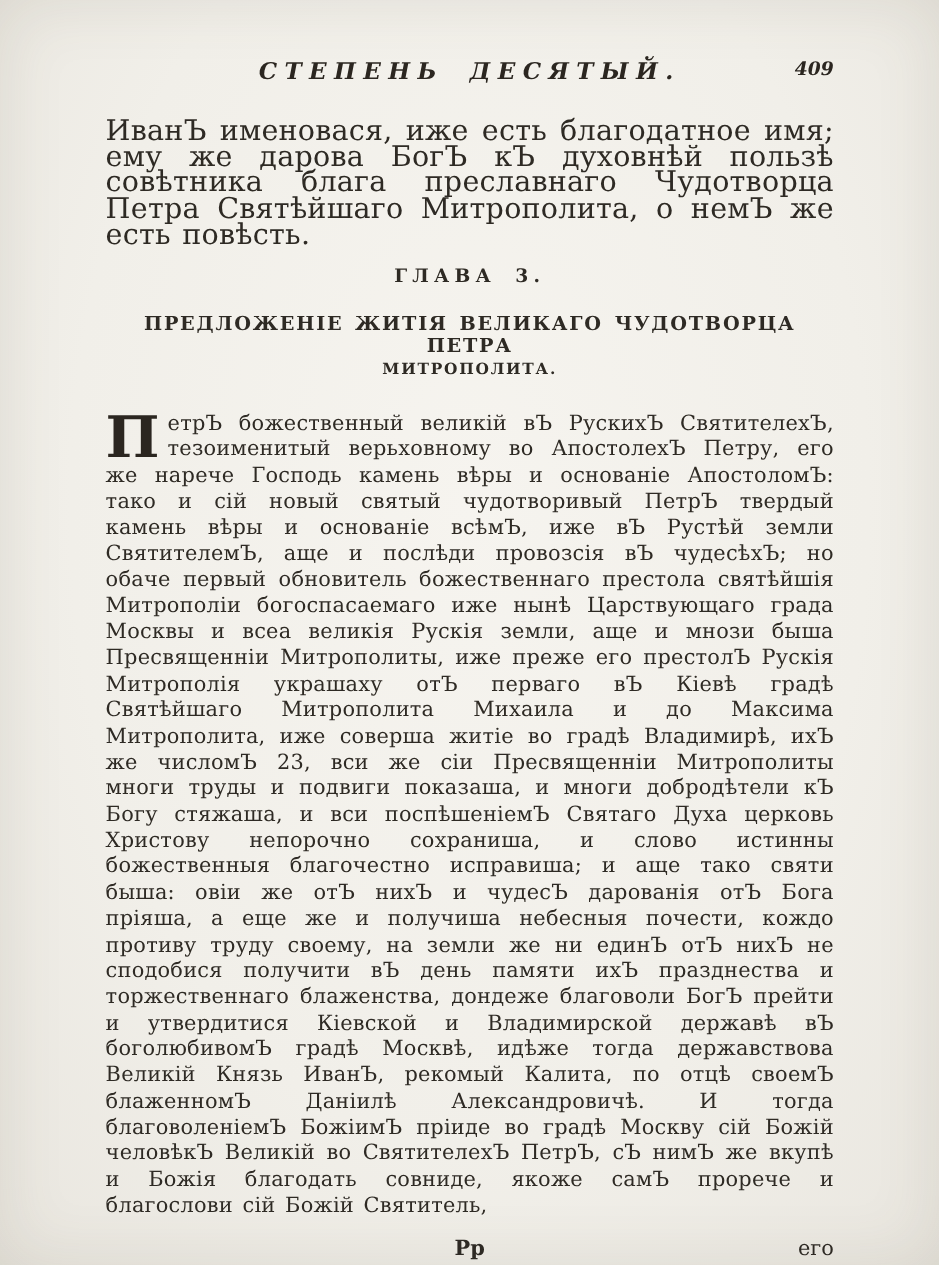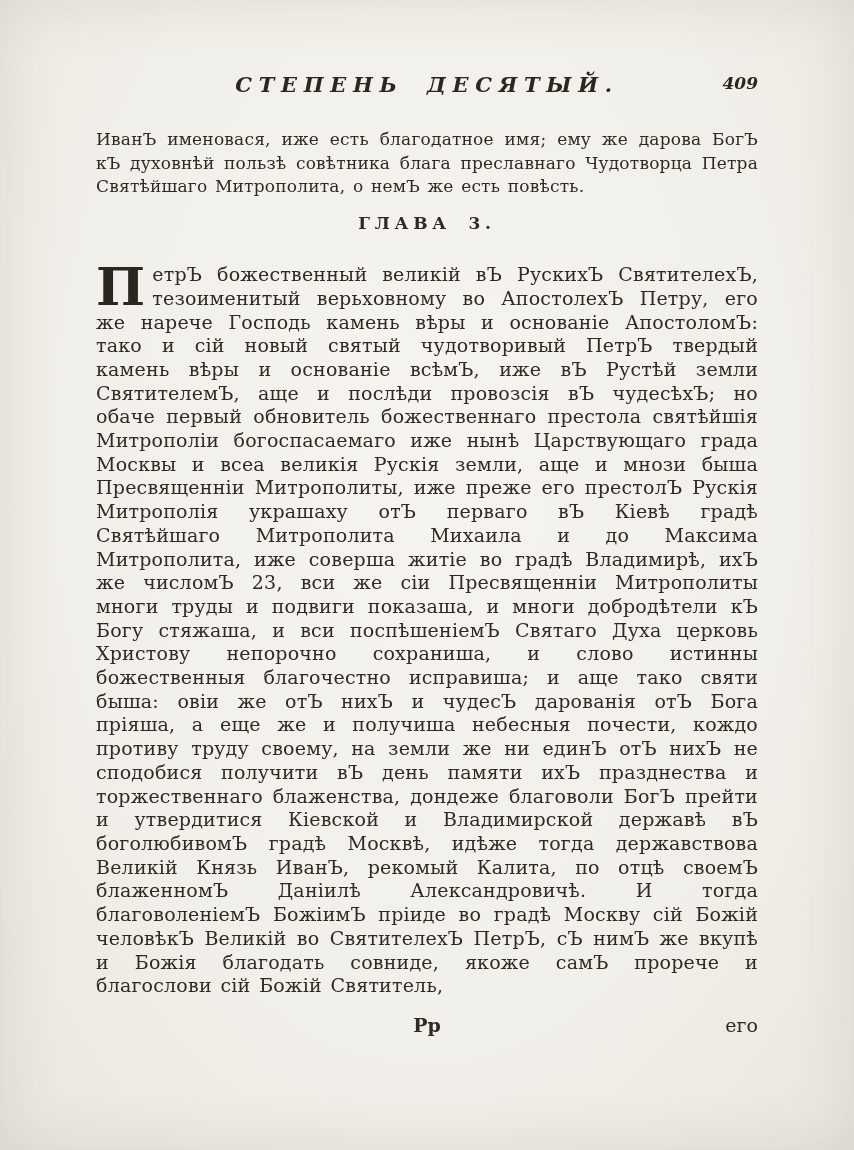--- a/index.html
+++ b/index.html
@@ -12,21 +12,21 @@
     width: 854px;
     height: 1150px;
     margin: 0 auto;
     background:
       radial-gradient(ellipse at 50% 40%, #f6f4ef 0%, #f1efe9 60%, #e9e6df 100%);
     box-shadow: inset 0 0 60px rgba(90,80,60,0.12);
     color: #2e2a24;
     font-family: "DejaVu Serif", "Liberation Serif", serif;
     overflow: hidden;
     box-sizing: border-box;
-    padding-top: 72px;
+    padding-top: 52px;
   }
   .text-block {
     width: 662px;
     margin: 0 auto;
   }
   .running-head-row {
     position: relative;
     width: 662px;
     margin: 0 auto 26px auto;
     height: 30px;
@@ -43,21 +43,21 @@
   .page-number {
     position: absolute;
     right: 0;
     top: 1px;
     font-style: italic;
     font-weight: 700;
     font-size: 17px;
     color: #2b2620;
   }
   .intro-paragraph {
-    font-size: 17px;
+    font-size: 26px;
     line-height: 23.7px;
     text-align: justify;
     word-spacing: 2px;
     letter-spacing: 0.2px;
     margin: 0;
   }
   .chapter-heading {
     text-align: center;
     font-size: 17px;
     font-weight: 600;
@@ -126,20 +126,24 @@
     <div class="running-head">СТЕПЕНЬ ДЕСЯТЫЙ.</div>
     <div class="page-number">409</div>
   </div>
 
   <div class="text-block">
 
     <p class="intro-paragraph">ИванЪ именовася, иже есть благодатное имя; ему же дарова БогЪ кЪ духовнѣй пользѣ совѣтника блага преславнаго Чудотворца Петра Святѣйшаго Митрополита, о немЪ же есть повѣсть.</p>
 
     <div class="chapter-heading">ГЛАВА 3.</div>
 
+    <div class="section-title">
+      <span class="line1">ПРЕДЛОЖЕНІЕ ЖИТІЯ ВЕЛИКАГО ЧУДОТВОРЦА ПЕТРА</span>
+      <span class="line2">МИТРОПОЛИТА.</span>
+    </div>
 
     <div class="body-paragraph">
       <span class="drop-cap">П</span><span>етрЪ божественный великій вЪ РускихЪ СвятителехЪ, тезоименитый верьховному во АпостолехЪ Петру, его же нарече Господь камень вѣры и основаніе АпостоломЪ: тако и сій новый святый чудотворивый ПетрЪ твердый камень вѣры и основаніе всѣмЪ, иже вЪ Рустѣй земли СвятителемЪ, аще и послѣди провозсія вЪ чудесѣхЪ; но обаче первый обновитель божественнаго престола святѣйшія Митрополіи богоспасаемаго иже нынѣ Царствующаго града Москвы и всеа великія Рускія земли, аще и мнози быша Пресвященніи Митрополиты, иже преже его престолЪ Рускія Митрополія украшаху отЪ перваго вЪ Кіевѣ градѣ Святѣйшаго Митрополита Михаила и до Максима Митрополита, иже соверша житіе во градѣ Владимирѣ, ихЪ же числомЪ 23, вси же сіи Пресвященніи Митрополиты многи труды и подвиги показаша, и многи добродѣтели кЪ Богу стяжаша, и вси поспѣшеніемЪ Святаго Духа церковь Христову непорочно сохраниша, и слово истинны божественныя благочестно исправиша; и аще тако святи быша: овіи же отЪ нихЪ и чудесЪ дарованія отЪ Бога пріяша, а еще же и получиша небесныя почести, кождо противу труду своему, на земли же ни единЪ отЪ нихЪ не сподобися получити вЪ день памяти ихЪ празднества и торжественнаго блаженства, дондеже благоволи БогЪ прейти и утвердитися Кіевской и Владимирской державѣ вЪ боголюбивомЪ градѣ Москвѣ, идѣже тогда державствова Великій Князь ИванЪ, рекомый Калита, по отцѣ своемЪ блаженномЪ Даніилѣ Александровичѣ. И тогда благоволеніемЪ БожіимЪ пріиде во градѣ Москву сій Божій человѣкЪ Великій во СвятителехЪ ПетрЪ, сЪ нимЪ же вкупѣ и Божія благодать совниде, якоже самЪ прорече и благослови сій Божій Святитель,</span>
     </div>
 
   </div>
 
   <div class="footer-row">
     <span class="signature-mark">Рр</span>
     <span class="catchword">его</span>

